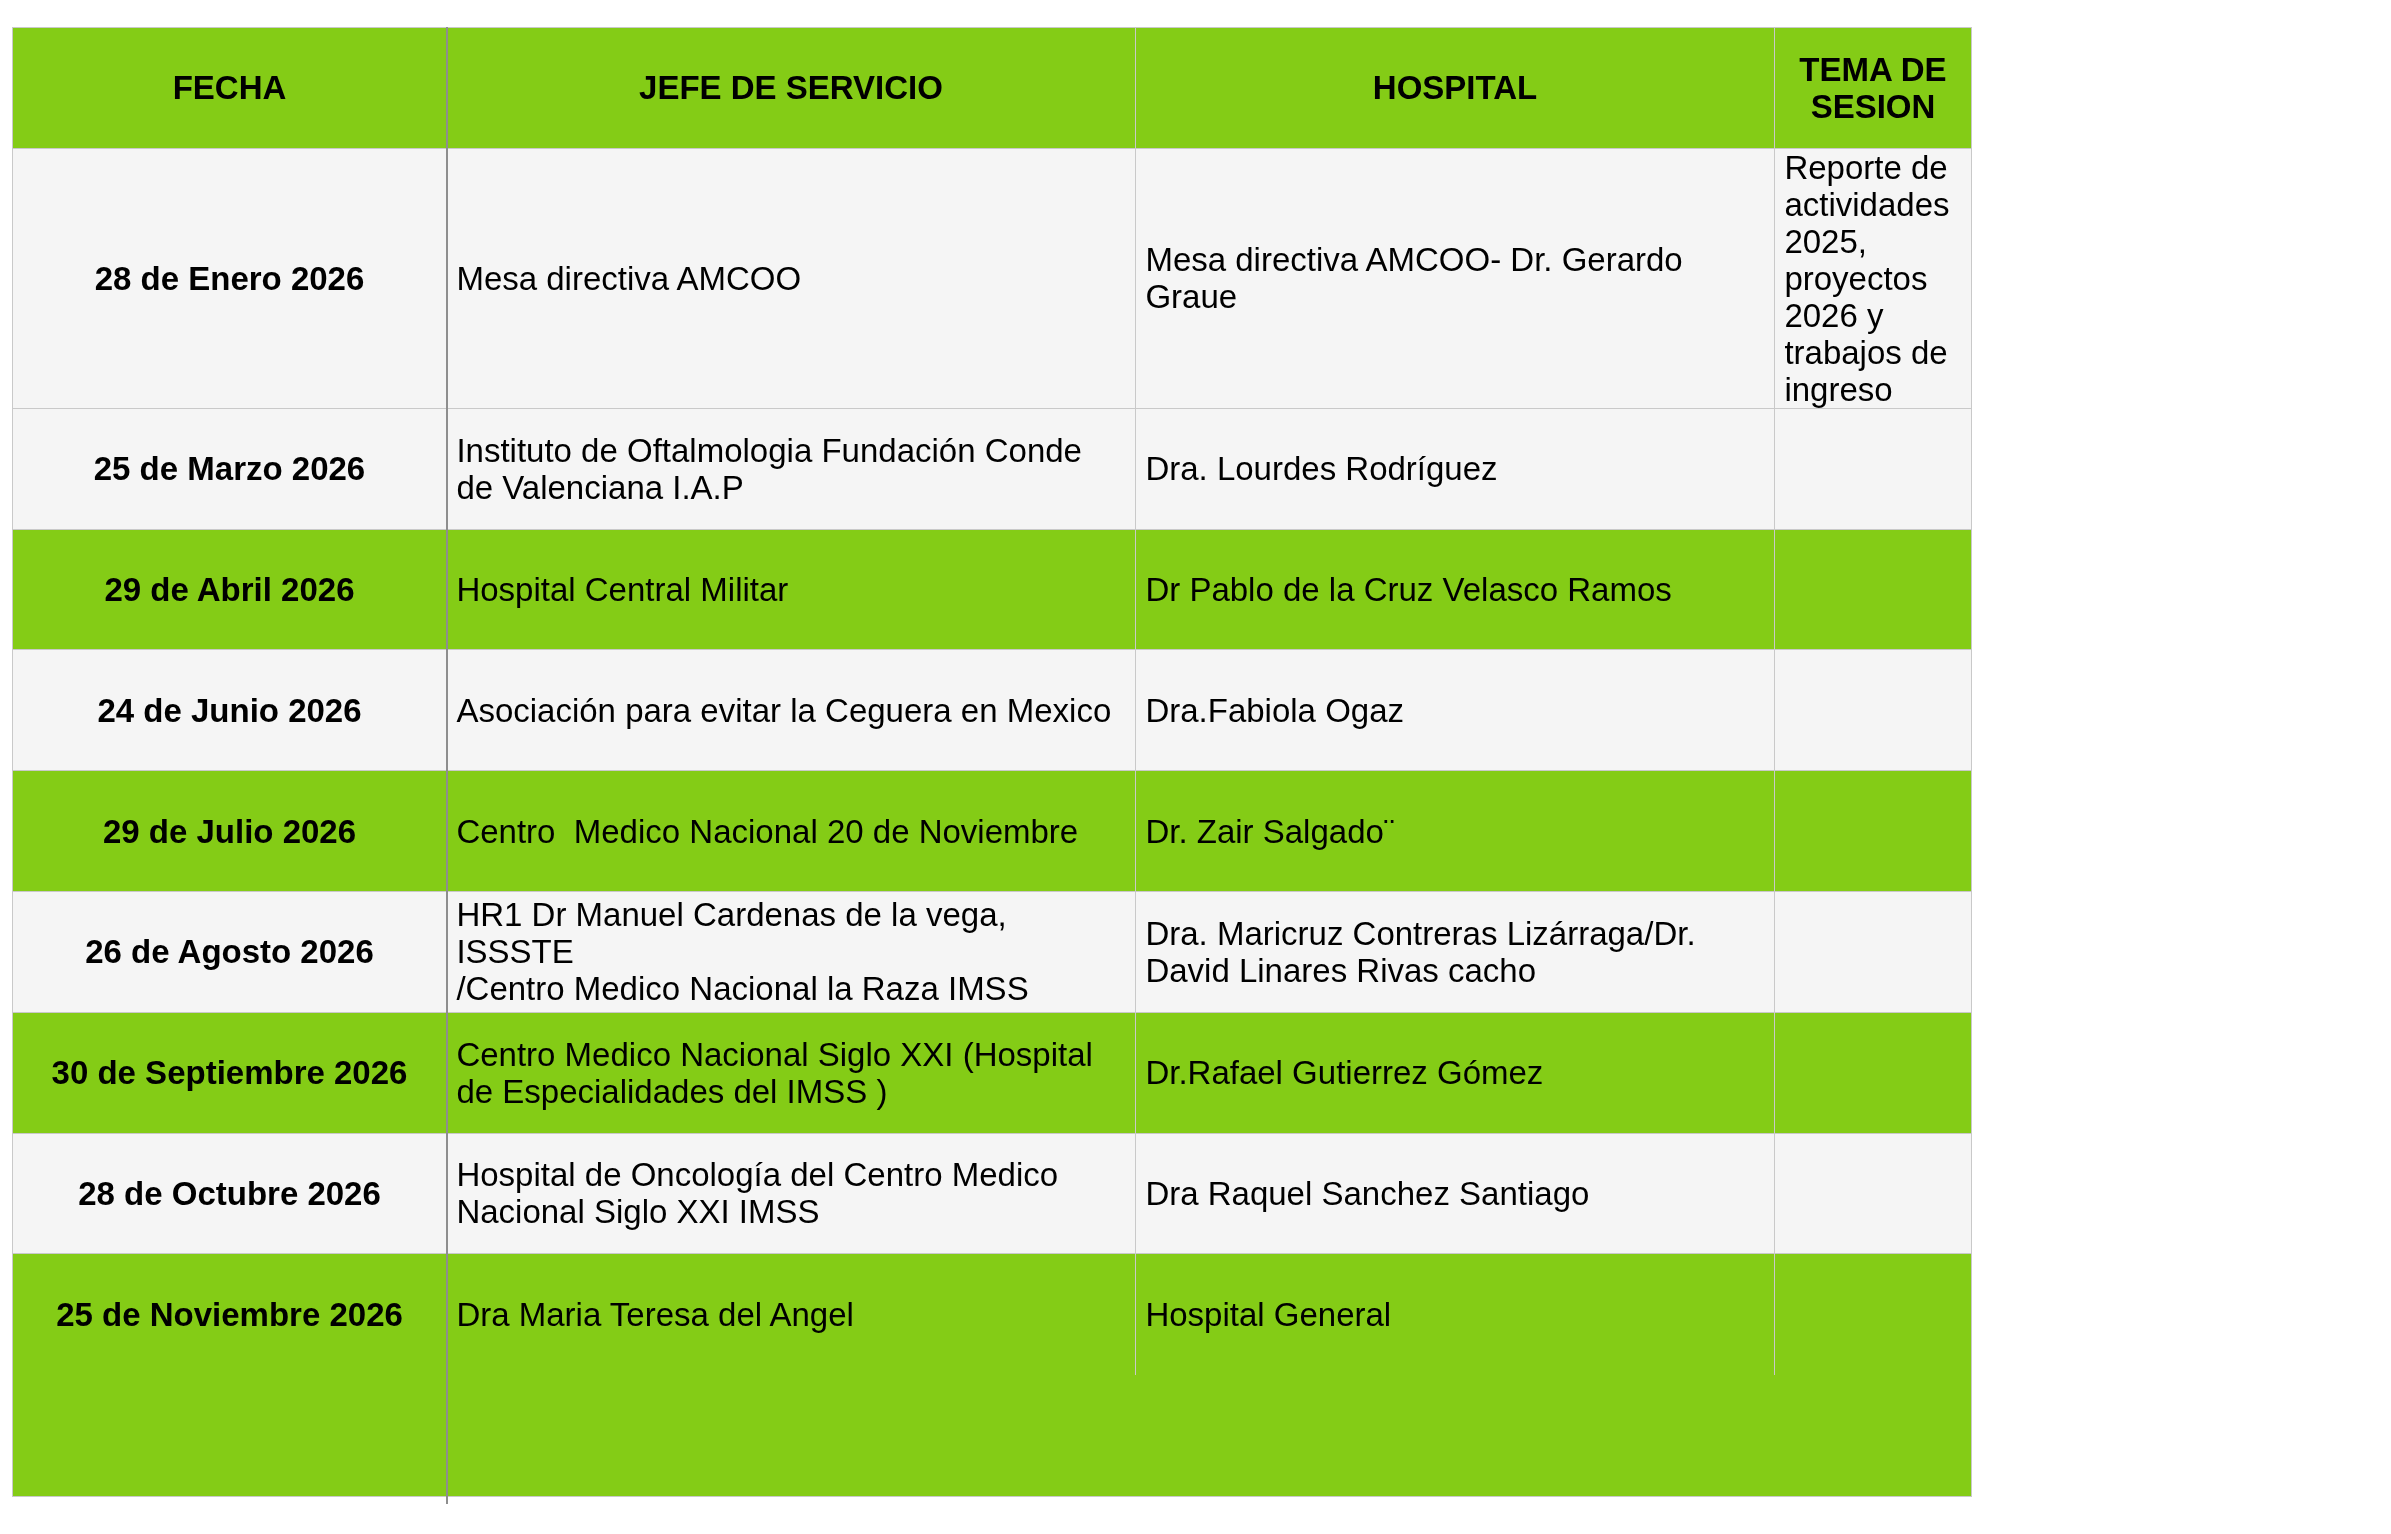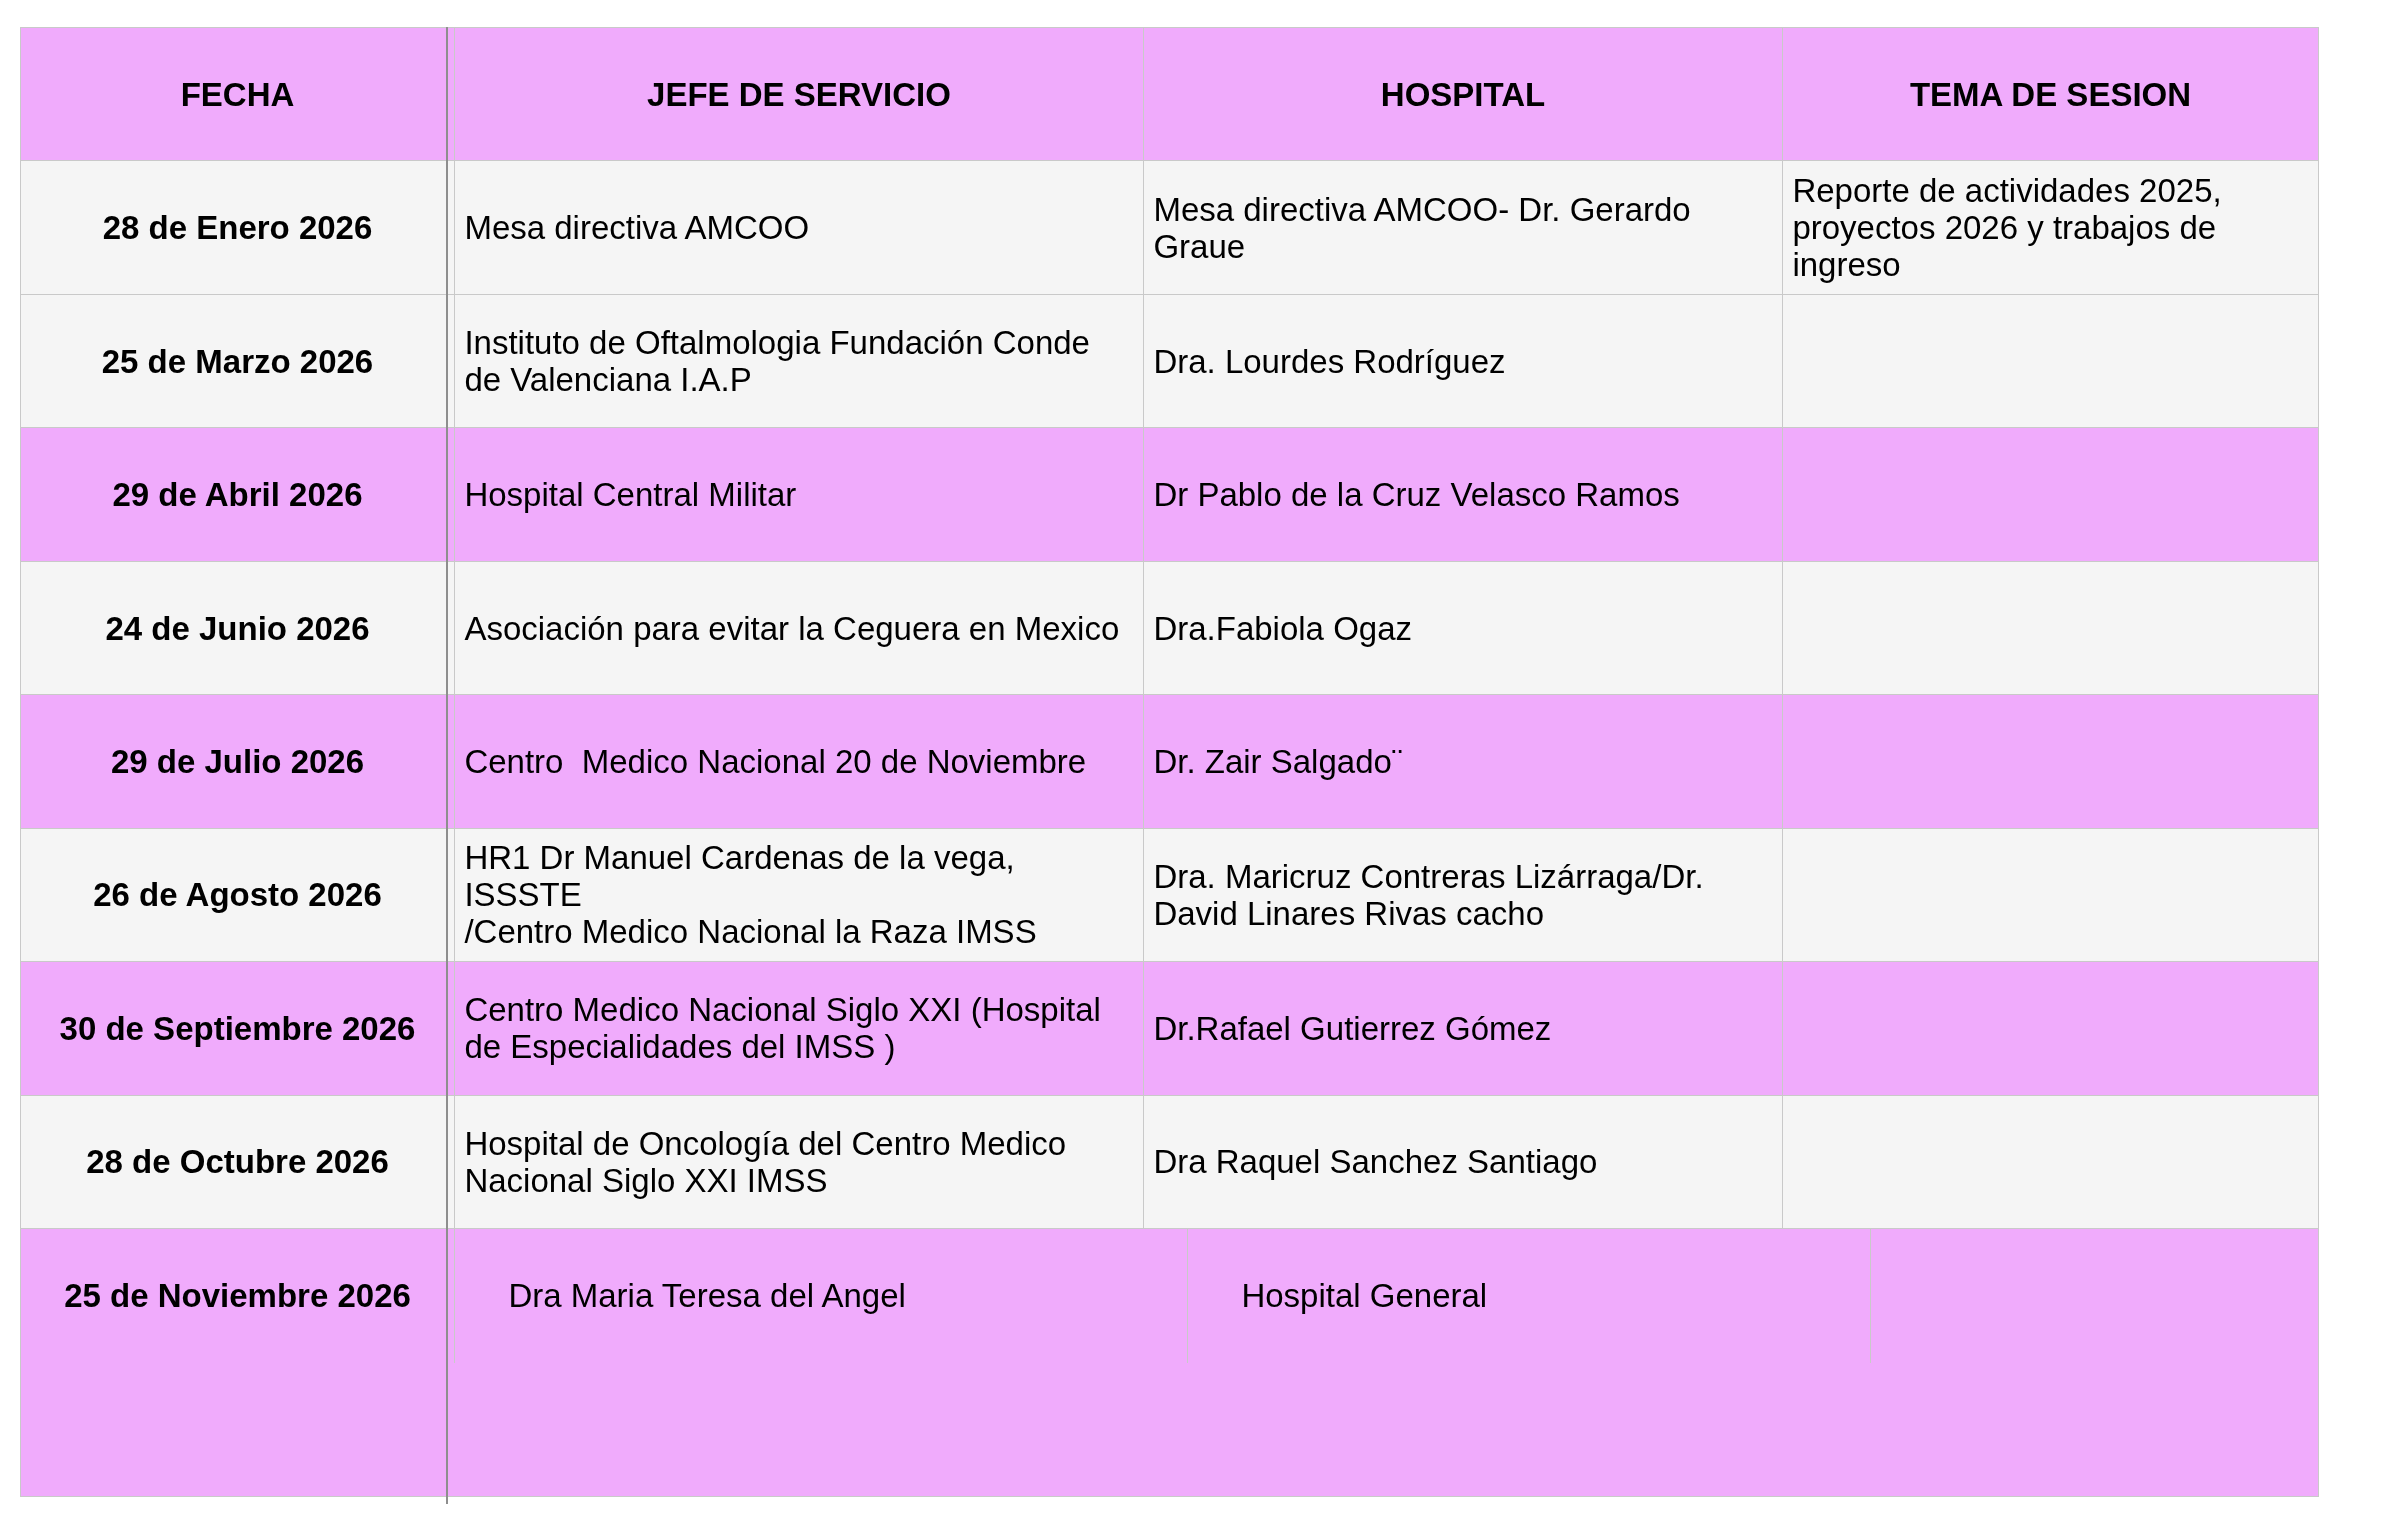--- a/index.html
+++ b/index.html
@@ -13,33 +13,33 @@
   *{margin:0;padding:0;box-sizing:border-box;}
   html,body{width:2391px;height:1535px;background:var(--bg);}
   body{
     position:relative;
     font-family:"Liberation Sans","DejaVu Sans",sans-serif;
     color:var(--text);
     overflow:hidden;
   }
   .table{
     position:absolute;
-    left:20px; top:27px;
-    width:2299px; height:1470px;
+    left:12px; top:27px;
+    width:1960px; height:1470px;
     border:1.4px solid var(--border-light);
     display:grid;
     grid-template-rows:repeat(11,1fr);
-    background:#f0abfc;
+    background:#84cc16;
   }
   .row{
     display:grid;
     grid-template-columns:434px 689px 639px 1fr;
     border-bottom:1.4px solid var(--border-light);
   }
-  .row:last-child{border-bottom:none;gap:44px;}
+  .row:last-child{border-bottom:none;}
   .row.alt{background:var(--row-alt);}
   .cell{
     border-right:1.4px solid var(--border-light);
     display:flex;
     align-items:center;
     font-size:33px;
     line-height:37px;
     padding:0 9.4px;
     white-space:pre-wrap;
     overflow:hidden;

